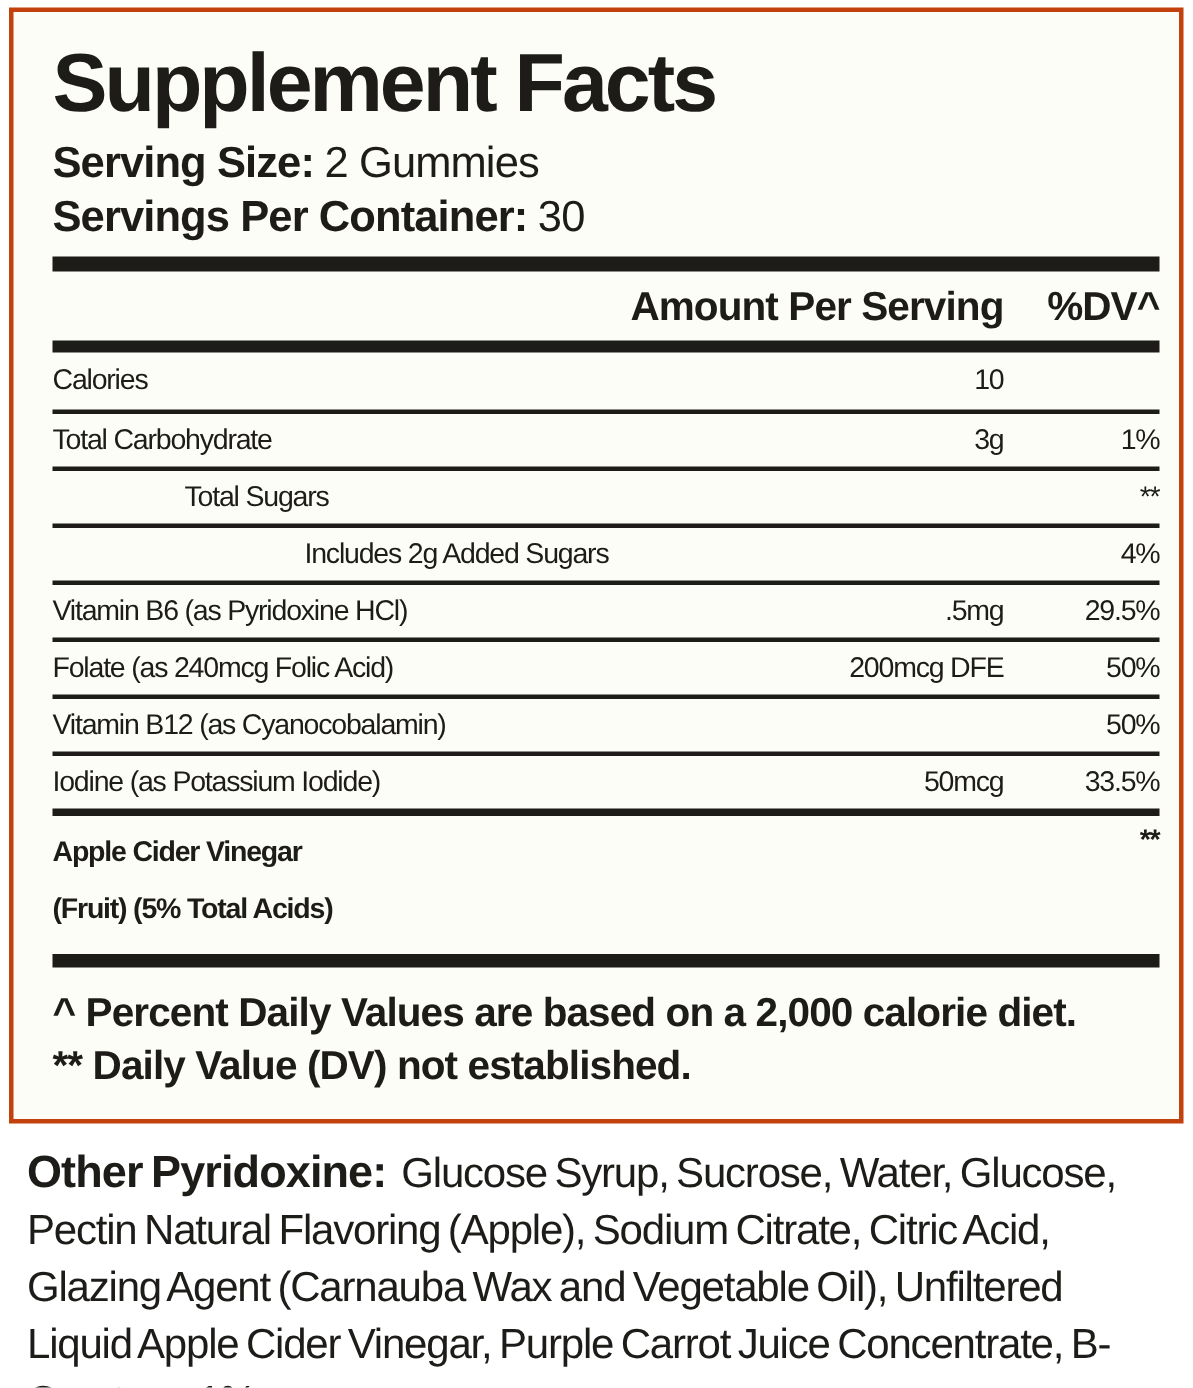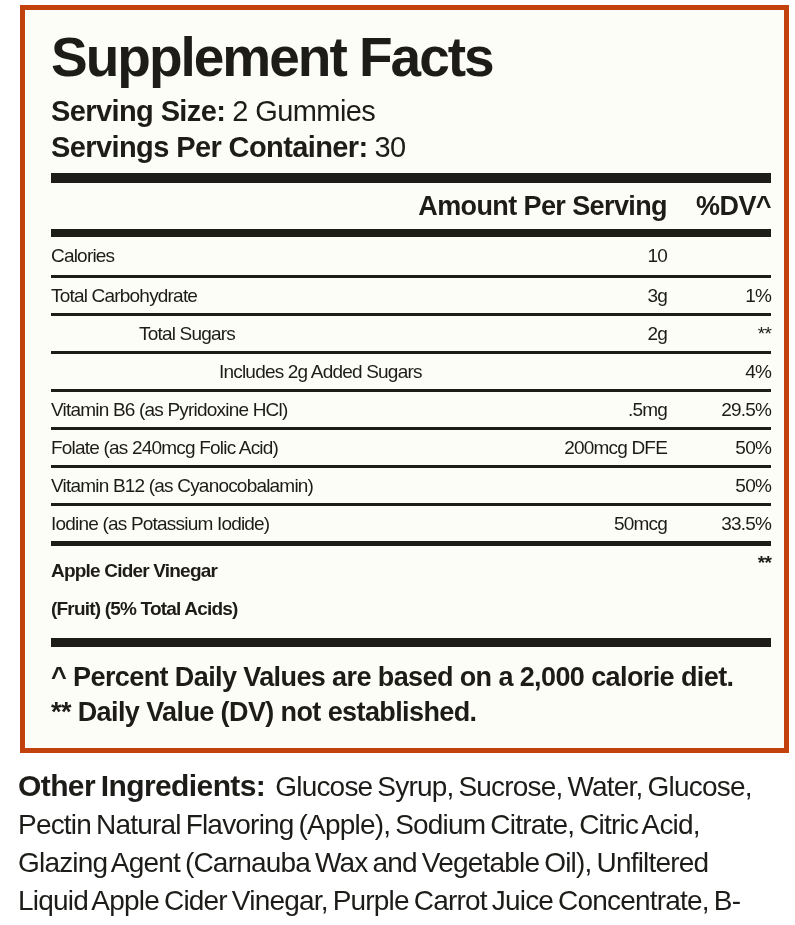--- a/index.html
+++ b/index.html
@@ -9,22 +9,22 @@
     height: 925px;
     background: #ffffff;
     color: #1d1c19;
     font-family: "Liberation Sans", "DejaVu Sans", sans-serif;
     overflow: hidden;
   }
   .page { width: 795px; height: 925px; }
 
   
   .facts-box {
-    margin: 5px 6px 0 20px;
-    border: 5px solid #c2410c;
+    margin: 5px 6px 0 6px;
+    border: 3px solid #c2410c;
     background: #fdfdf7;
     padding: 17px 13px 0 26px;
   }
   .title {
     font-size: 55px;
     font-weight: 700;
     letter-spacing: -2px;
     line-height: 1.02;
     margin: 2px 0 8px 0;
   }
@@ -128,21 +128,20 @@
     </div>
 
     <div class="row">
       <span class="lbl">Total Carbohydrate</span>
       <span class="amt">3g</span>
       <span class="dv">1%</span>
     </div>
 
     <div class="row">
       <span class="lbl ind1">Total Sugars</span>
-      <span class="amt">2g</span>
       <span class="dv">**</span>
     </div>
 
     <div class="row">
       <span class="lbl ind2">Includes 2g Added Sugars</span>
       <span class="amt"></span>
       <span class="dv">4%</span>
     </div>
 
     <div class="row">
@@ -179,16 +178,16 @@
     <div class="bar bar-xl"></div>
 
     <div class="footnotes">
       <div>^ Percent Daily Values are based on a 2,000 calorie diet.</div>
       <div>** Daily Value (DV) not established.</div>
     </div>
 
   </div>
 
   <p class="other">
-    <span class="b">Other Ingredients:</span><span>Glucose Syrup, Sucrose, Water, Glucose, Pectin Natural Flavoring (Apple), Sodium Citrate, Citric Acid, Glazing Agent (Carnauba Wax and Vegetable Oil), Unfiltered Liquid Apple Cider Vinegar, Purple Carrot Juice Concentrate, B-Carotene 1%</span>
+    <span class="b">Other Pyridoxine:</span><span>Glucose Syrup, Sucrose, Water, Glucose, Pectin Natural Flavoring (Apple), Sodium Citrate, Citric Acid, Glazing Agent (Carnauba Wax and Vegetable Oil), Unfiltered Liquid Apple Cider Vinegar, Purple Carrot Juice Concentrate, B-Carotene 1%</span>
   </p>
 
 </div>
 
 </body></html>

